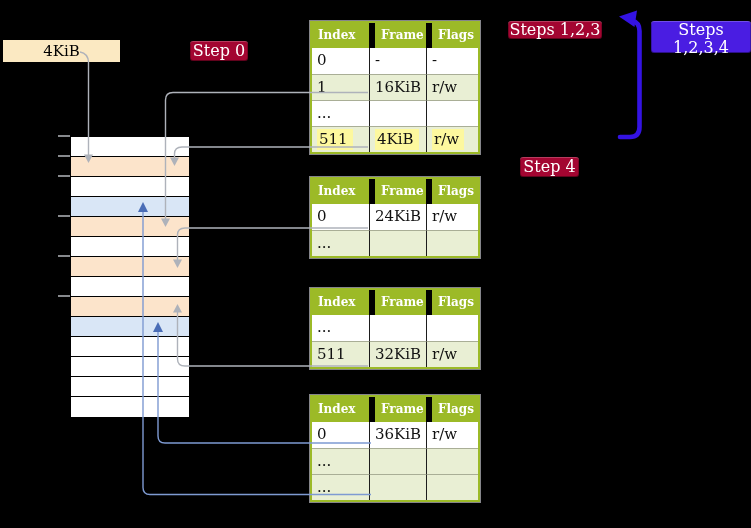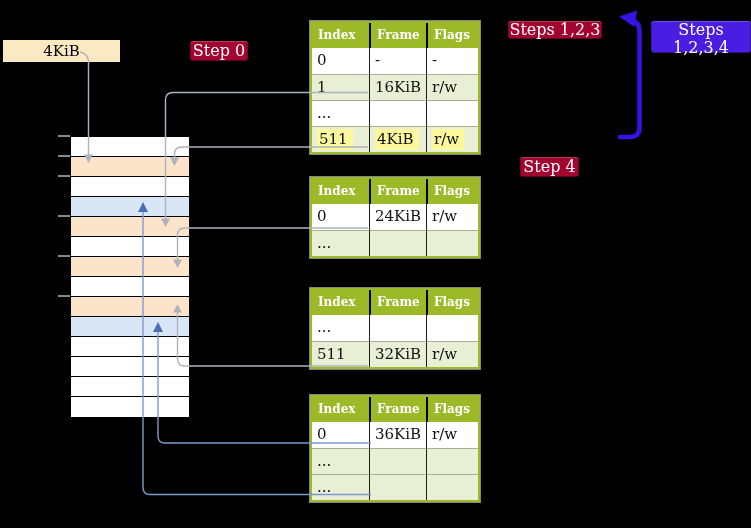--- a/index.html
+++ b/index.html
@@ -46,21 +46,21 @@
     position:absolute;left:310px;width:170px;box-sizing:border-box;
     border:2px solid var(--table-header-green);background:#fff;
     box-shadow:0 0 0 1px rgba(178,178,184,.75);
   }
   #t1{top:21px;} #t2{top:177px;} #t3{top:288px;} #t4{top:395px;}
   .trow{display:grid;grid-template-columns:57px 57px 52px;}
   .th{
     background:var(--table-header-green);color:#fff;font-weight:bold;
     font-size:12px;height:25px;line-height:25px;padding-left:6px;box-sizing:border-box;
   }
-  .th + .th{border-left:2px solid #000000;}
+  .th + .th{border-left:6px solid #000000;}
   .td{
     height:26px;line-height:24px;font-size:15px;color:#111;
     padding-left:5px;box-sizing:border-box;background:#fff;
   }
   .td + .td{border-left:1px solid #1d1d1d;}
   .trow.body + .trow.body .td{border-top:1px solid #a9ae96;}
   .trow.shade .td{background:var(--table-row-green);}
   .hl{background:var(--highlight-yellow);padding:1px 5px 2px 2px;}
 
   

